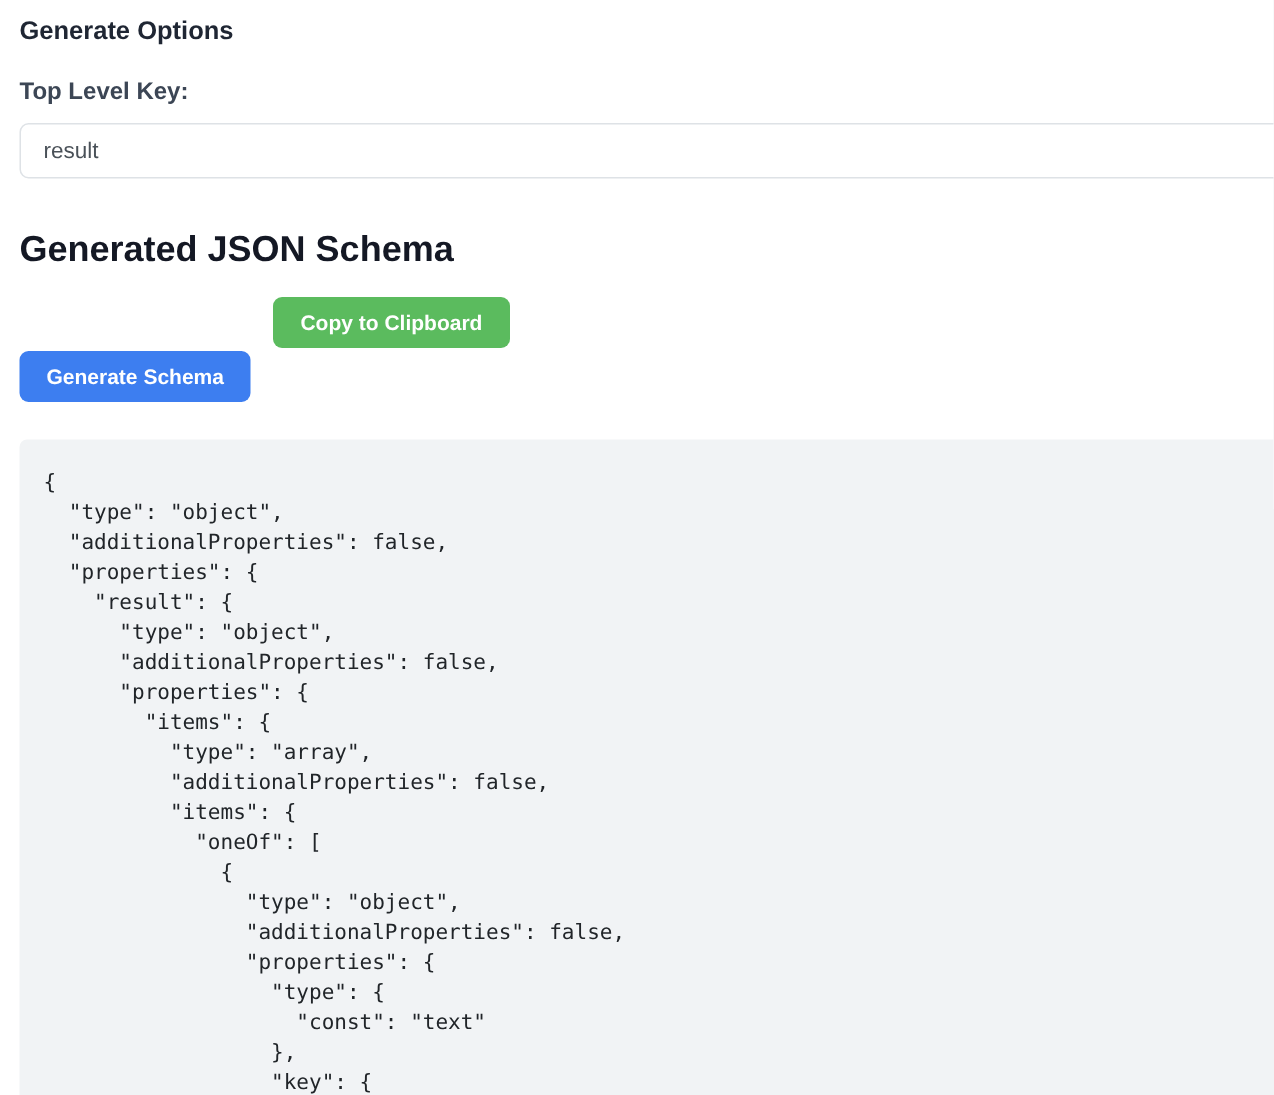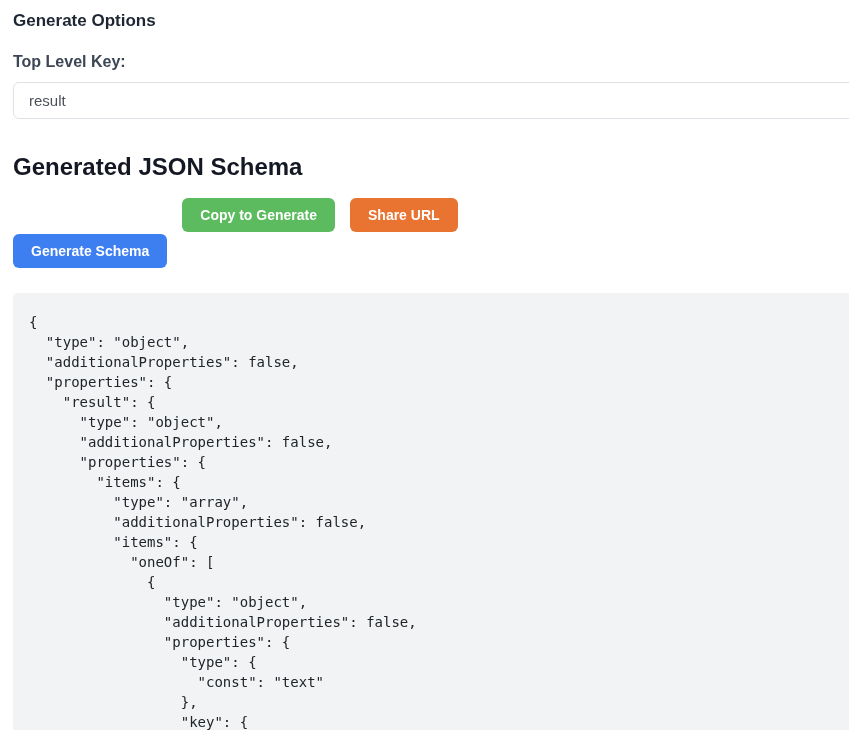--- a/index.html
+++ b/index.html
@@ -102,22 +102,21 @@
   <h2 class="options-title">Generate Options</h2>
 
   <label class="key-label">Top Level Key:</label>
 
   <input class="key-input" type="text" value="result" style="">
 
   <h1 class="schema-title">Generated JSON Schema</h1>
 
   <div class="btn-row">
     <button class="btn btn-blue">Generate Schema</button>
-    <button class="btn btn-green">Copy to Generate</button>
-    <button class="btn btn-orange">Share URL</button>
+    <button class="btn btn-green">Copy to Clipboard</button>
   </div>
 
   <pre class="code-block"><code>{
   "type": "object",
   "additionalProperties": false,
   "properties": {
     "result": {
       "type": "object",
       "additionalProperties": false,
       "properties": {

